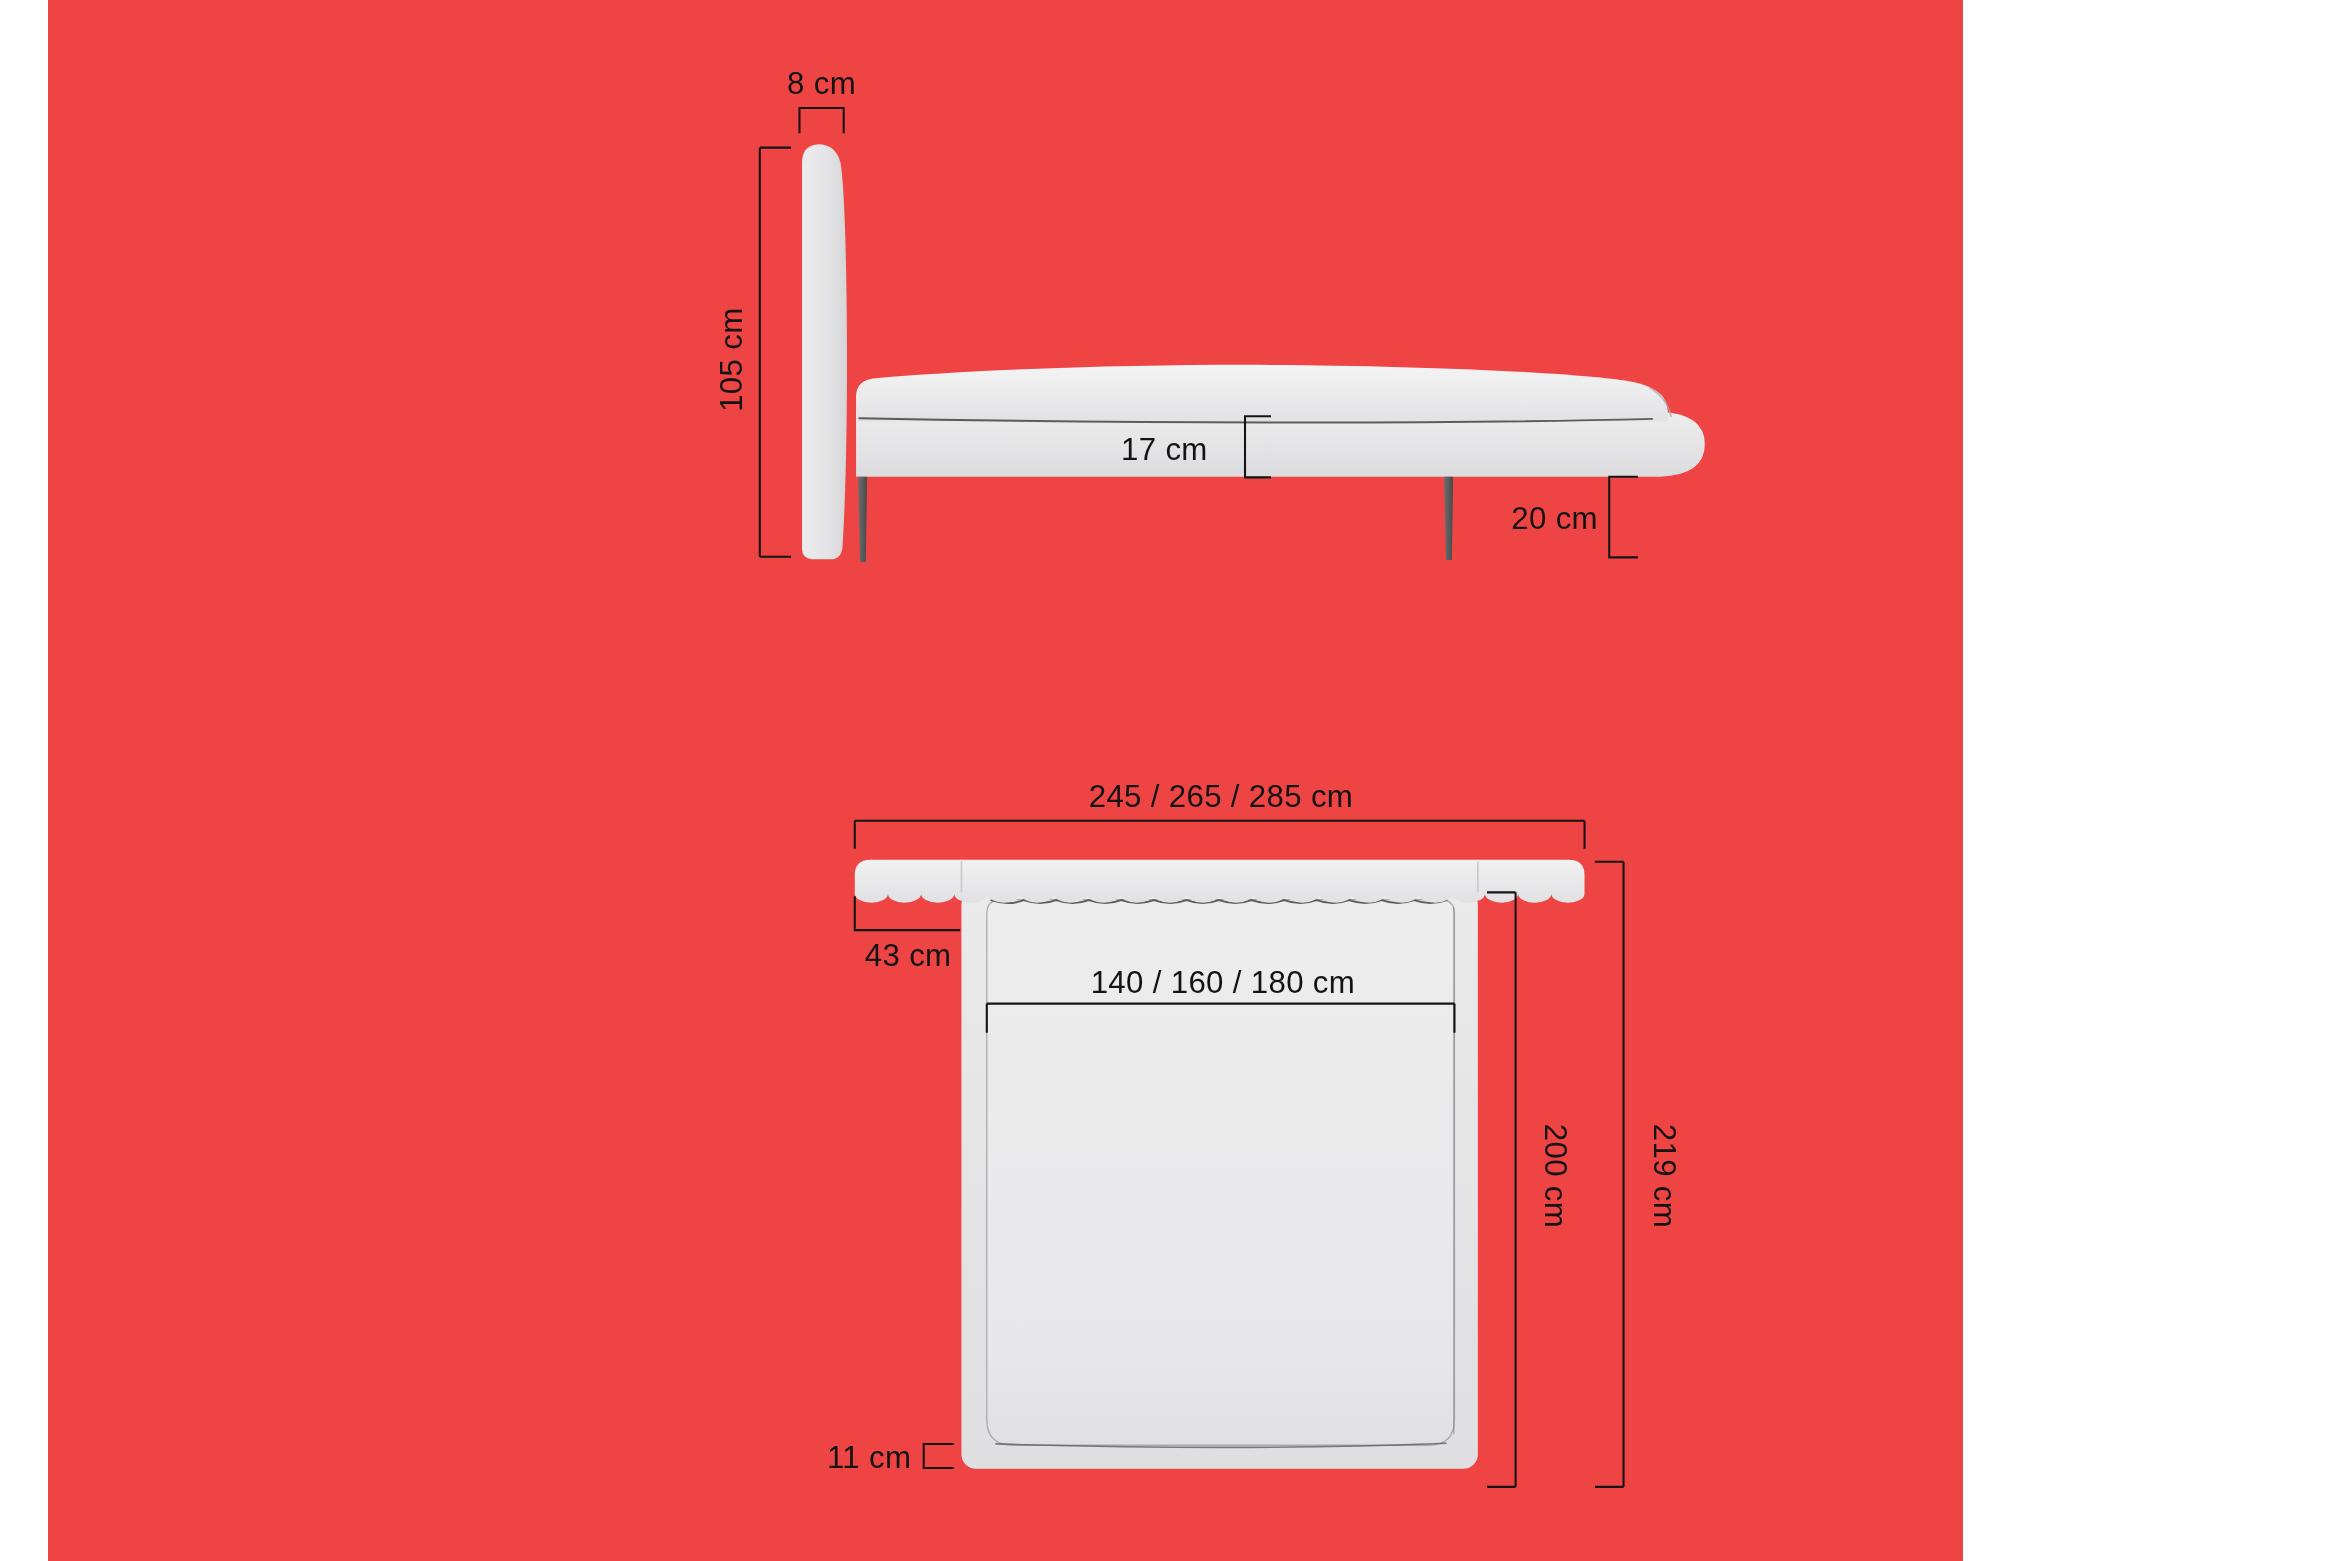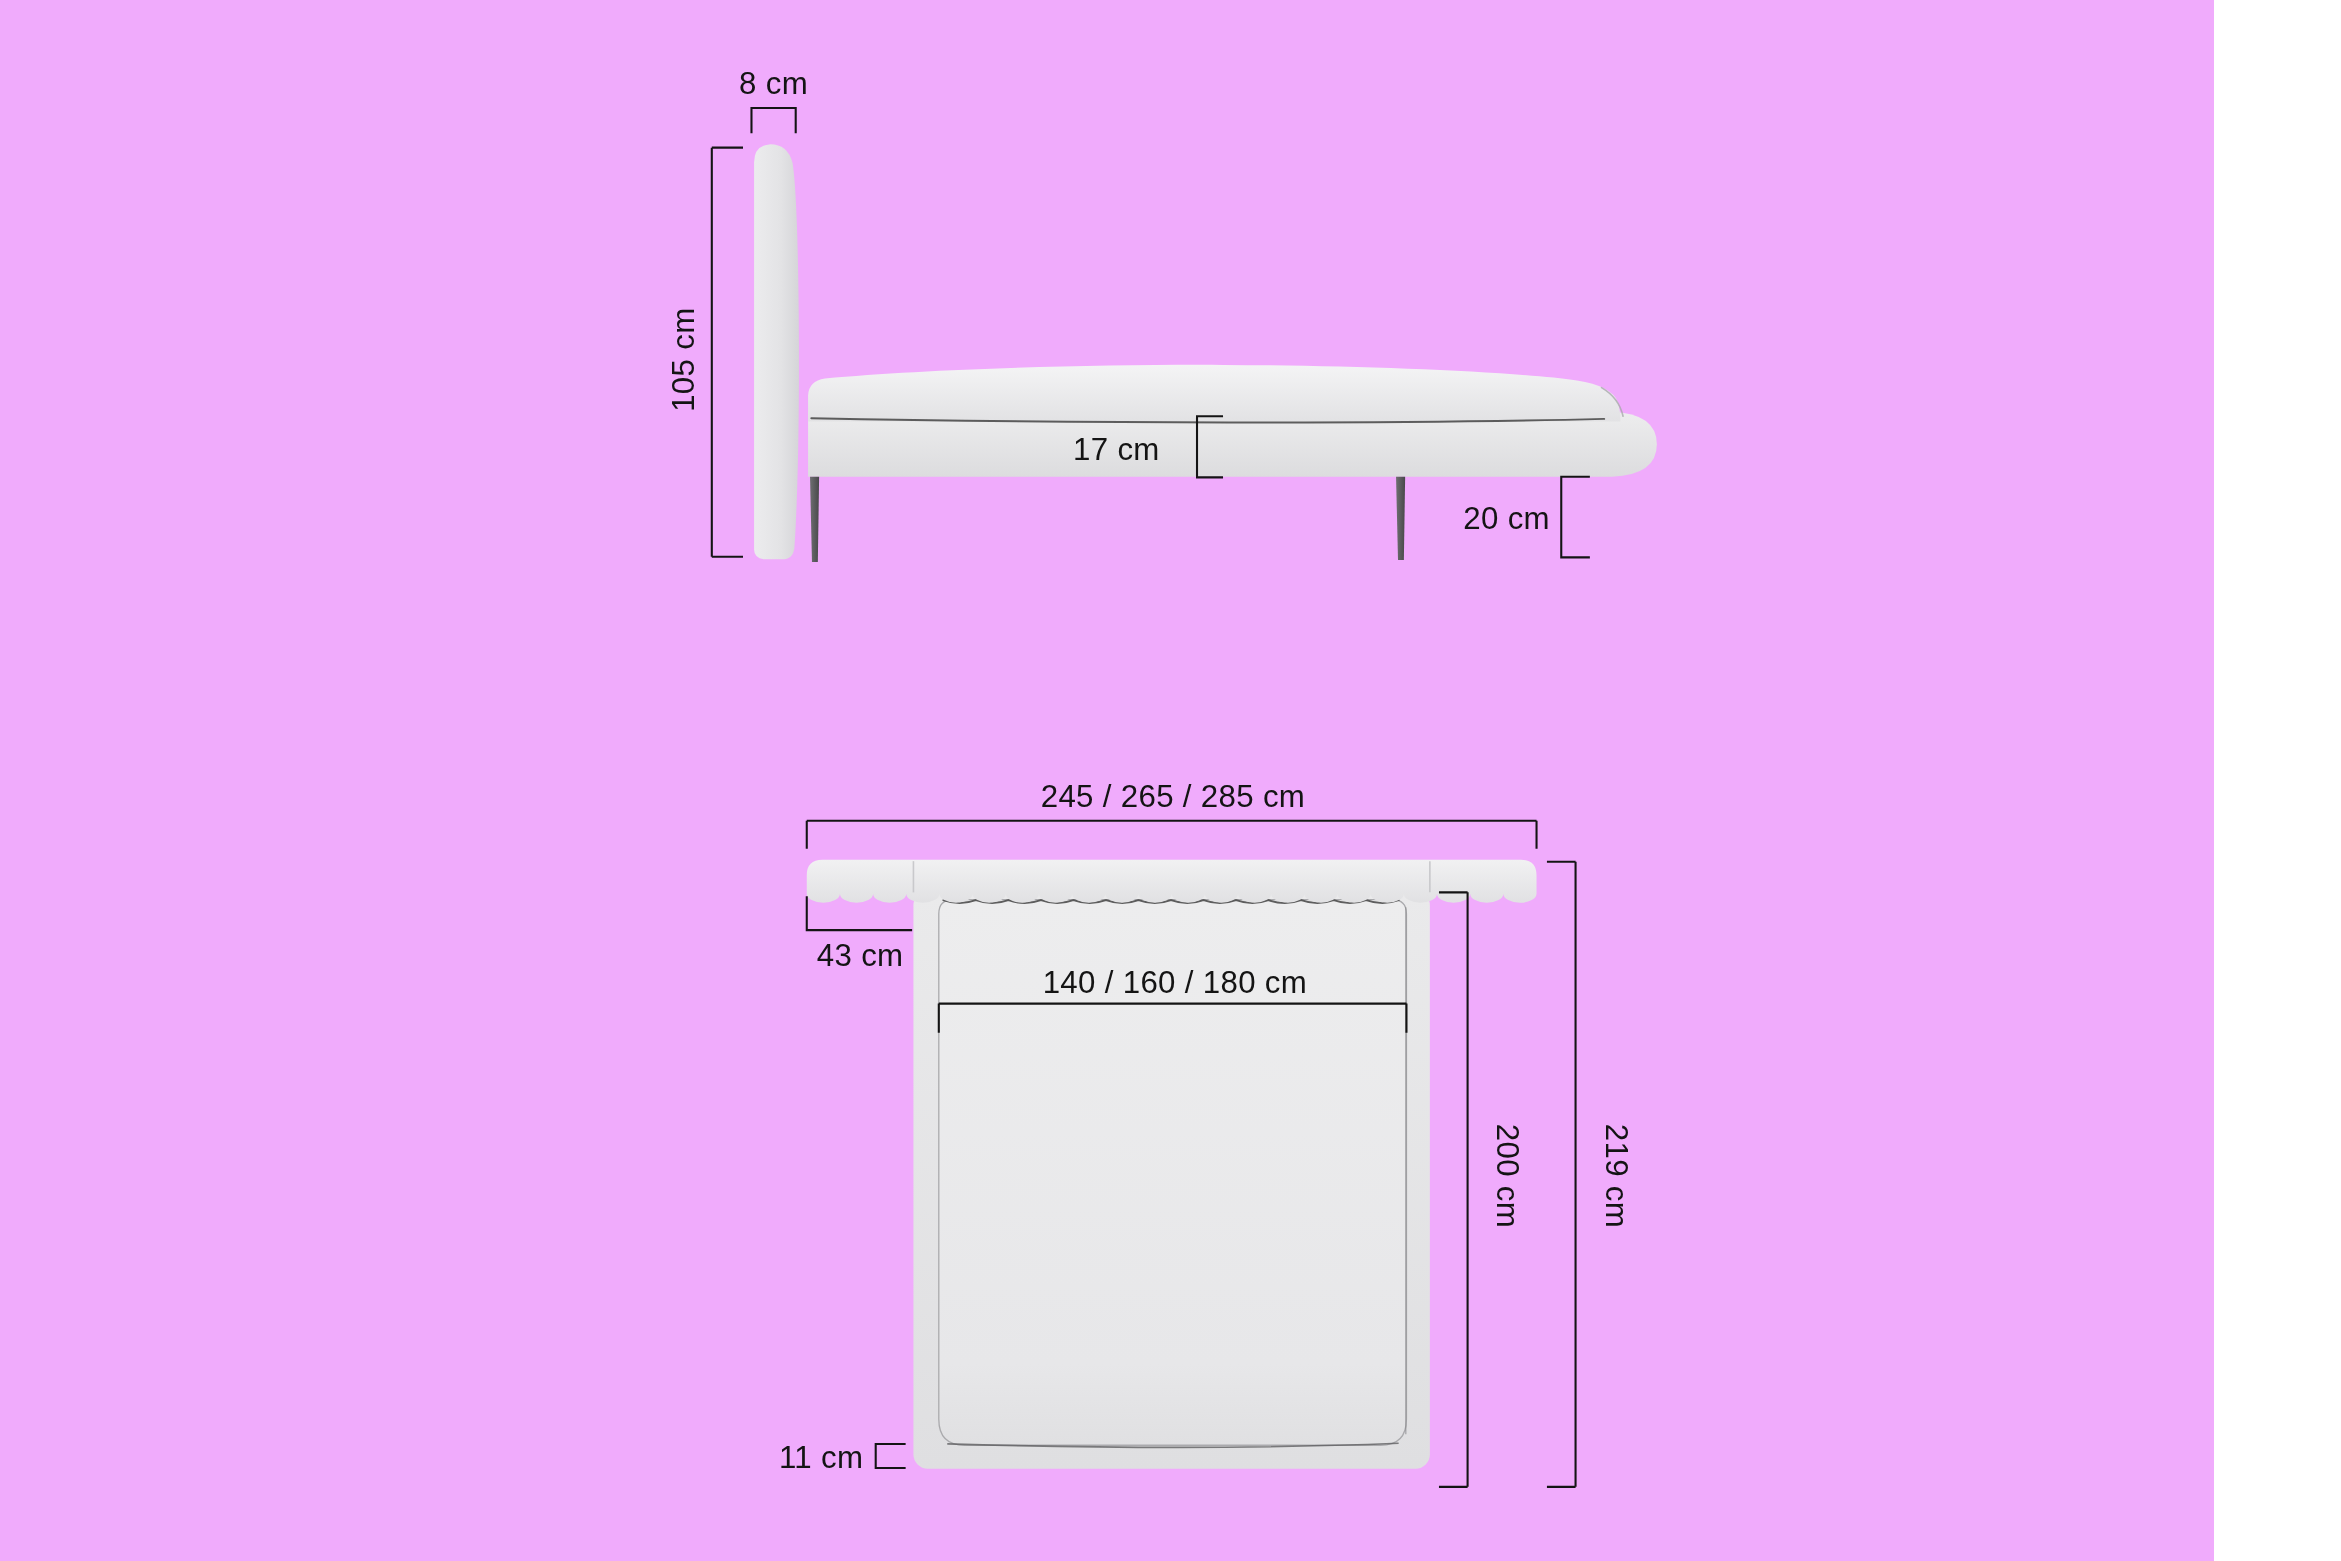--- a/index.html
+++ b/index.html
@@ -1,16 +1,16 @@
 <!DOCTYPE html>
 <html style="font-size:10.4px"><head>
 <meta charset="utf-8">
 <style>
   html, body { margin: 0; padding: 0; background: #ffffff; }
-  #stage { width: 2214px; height: 1561px; background: #f0abfc; position: relative; }
+  #stage { width: 1915px; height: 1561px; background: #ef4444; position: relative; margin-left: 48px; }
   svg { display: block; }
   .dim  { stroke: #141414; stroke-width: 3.2; fill: none; stroke-linecap: butt; stroke-linejoin: miter; }
   .lbl  { fill: #141414; font-family: "Liberation Sans", "DejaVu Sans", sans-serif;
           font-size: 48px; letter-spacing: 0.5px; text-anchor: middle; }
   .seam { stroke: #3a3a3a; stroke-width: 3; fill: none; stroke-linecap: round; opacity: .8; }
   .softline { stroke: #a9a9ac; stroke-width: 2.5; fill: none; stroke-linecap: round; opacity: .8; }
 </style>
 </head>
 <body>
 

